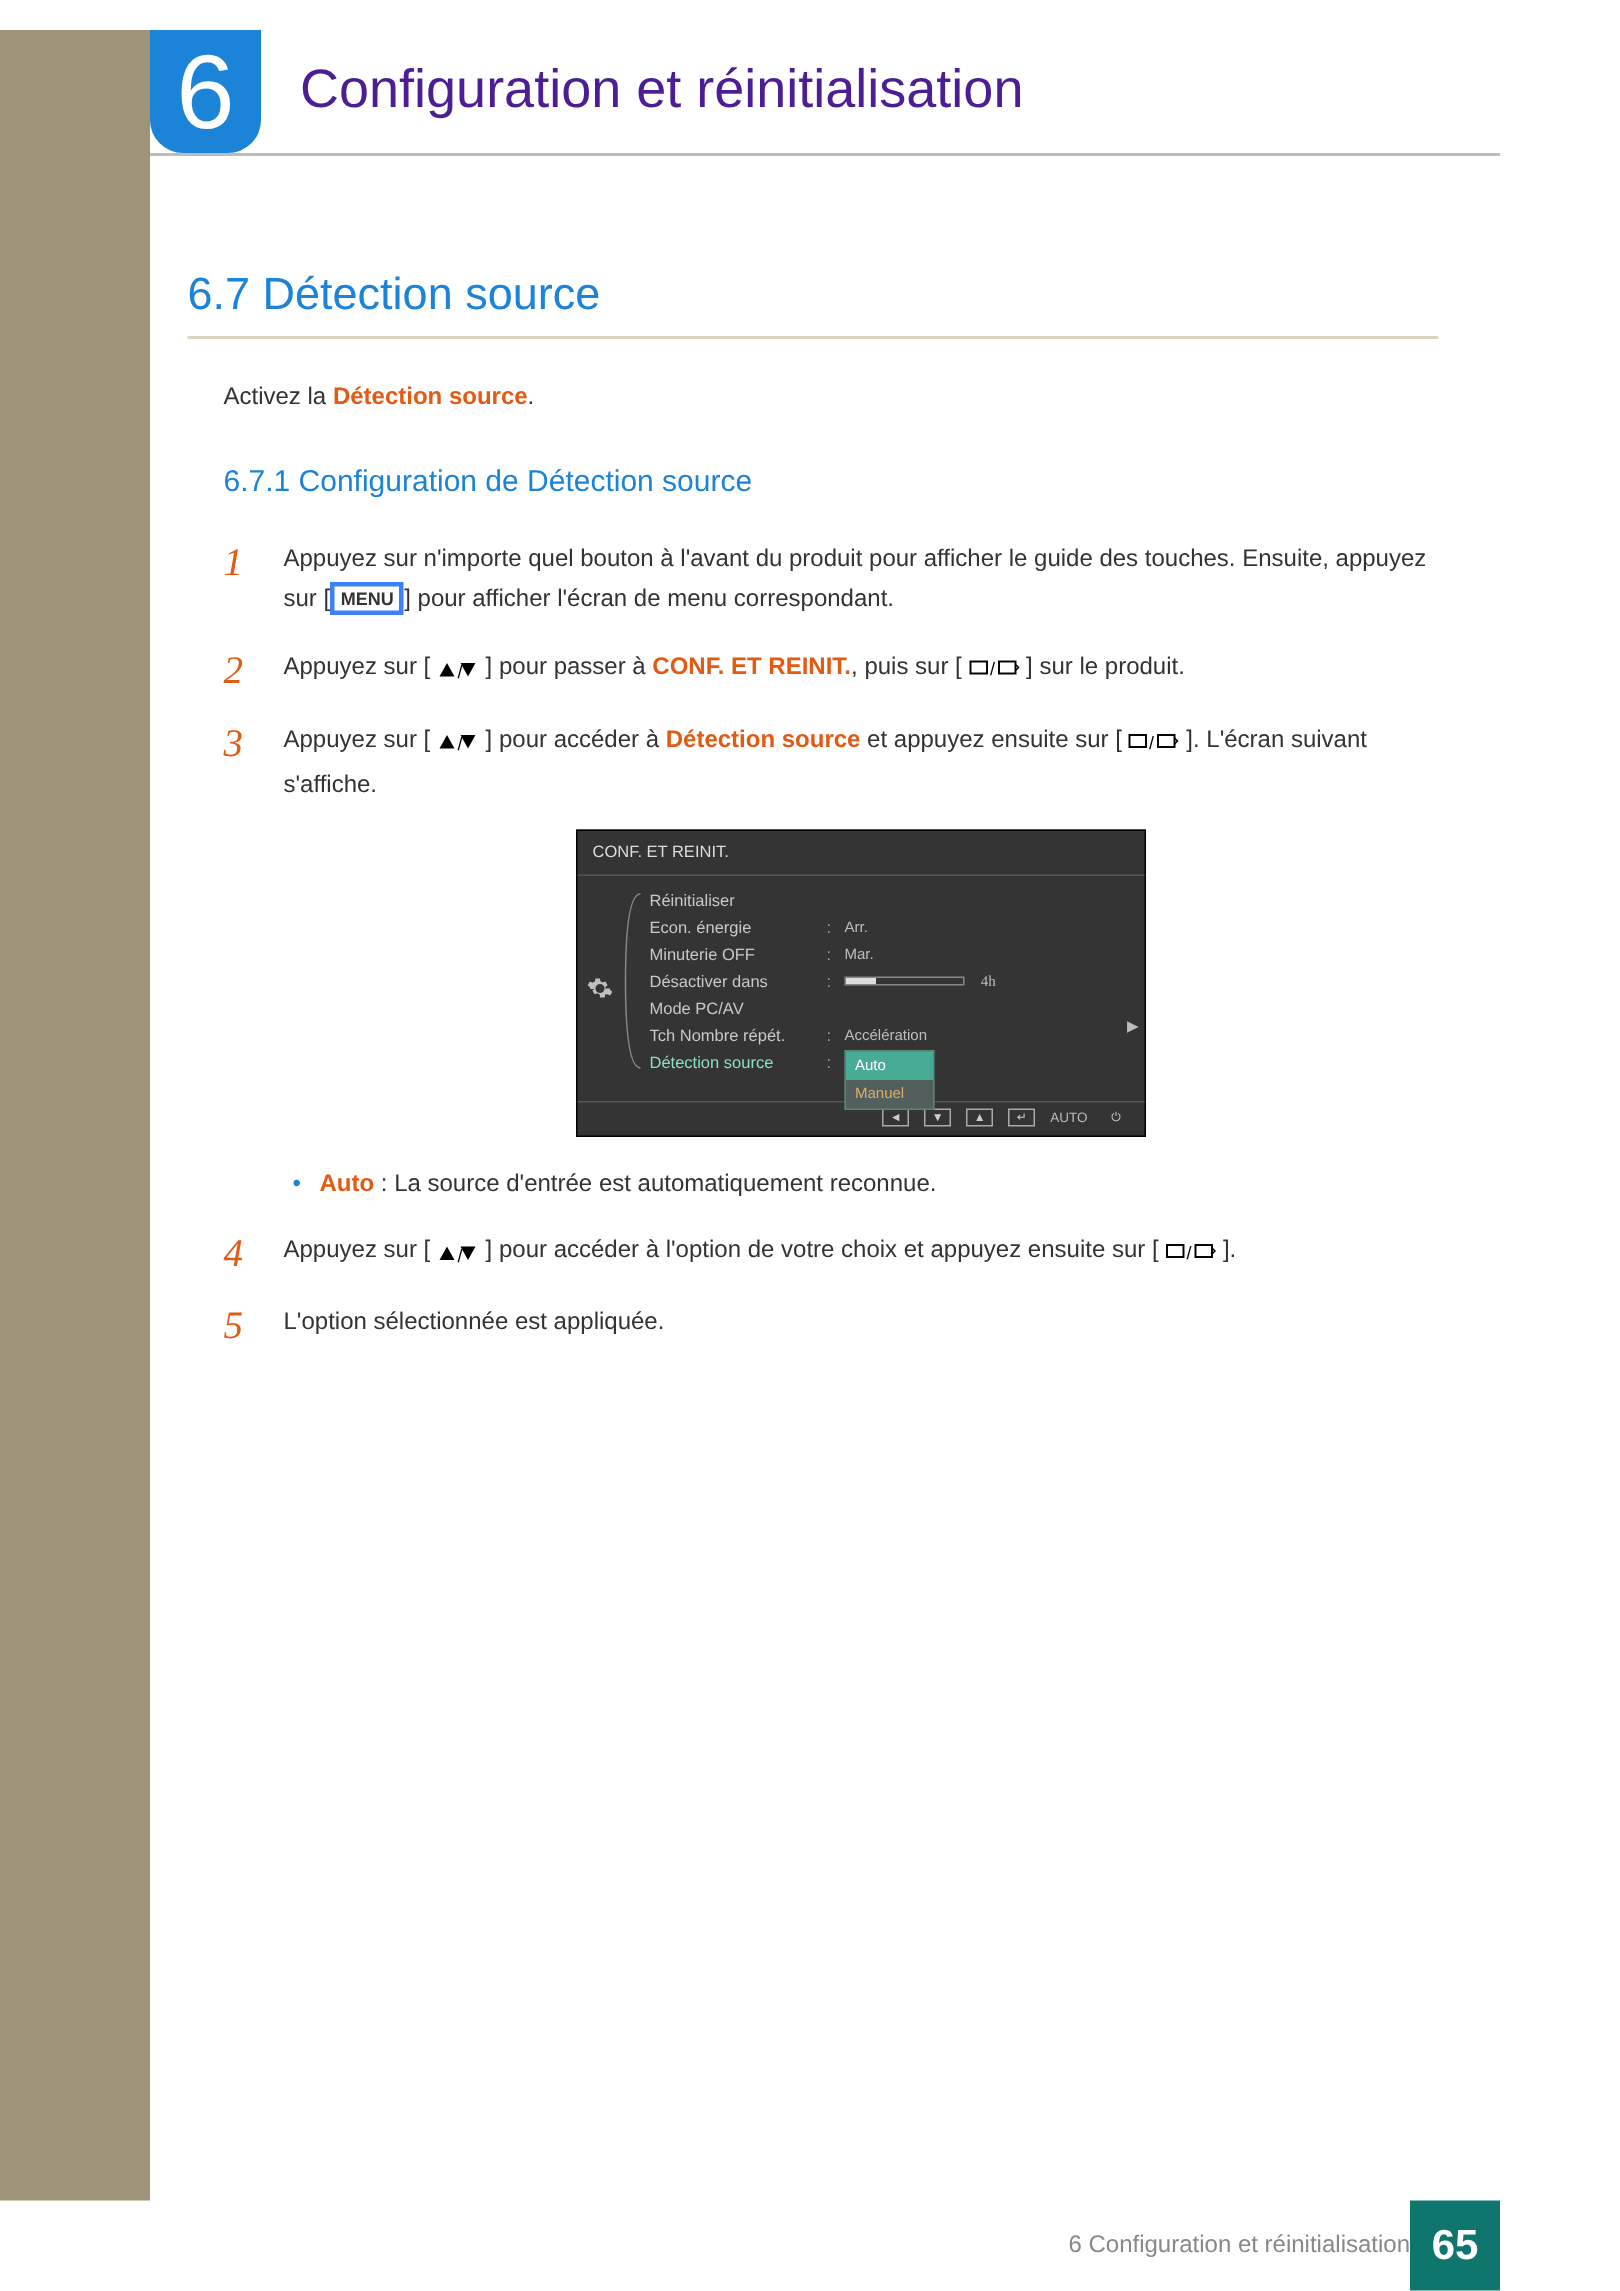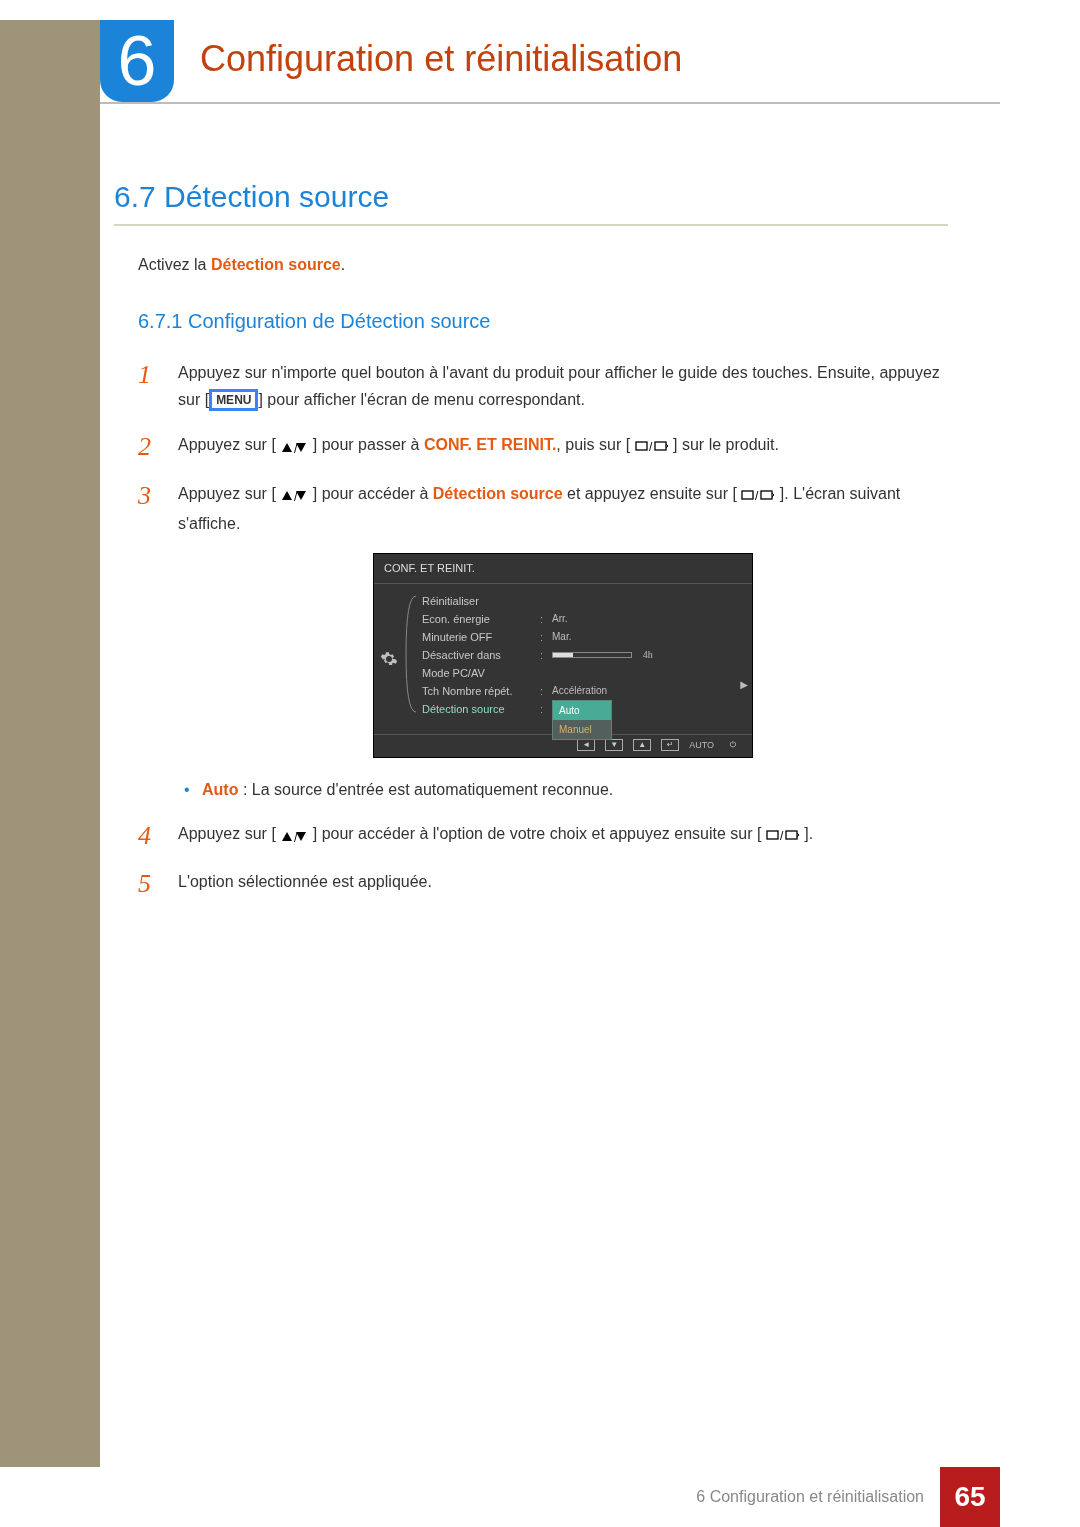--- a/index.html
+++ b/index.html
@@ -28,32 +28,32 @@
     font-size: 70px;
     font-weight: 500;
     text-align: center;
     line-height: 82px;
     z-index: 2;
   }
   .chapter-title {
     position: absolute;
     left: 200px; top: 38px;
     font-size: 36px;
-    color: #c2410c;
+    color: #4c1d95;
     font-weight: 400;
   }
   .title-rule {
     position: absolute;
     left: 100px; top: 102px;
     width: 900px; height: 2px;
     background: #bcbcbc;
   }
   .content {
     position: absolute;
-    left: 88px; top: 180px;
+    left: 99px; top: 180px;
     width: 900px;
     padding-left: 26px;
     padding-right: 40px;
   }
   .section-heading {
     color: #1b83d8;
     font-size: 30px;
     font-weight: 400;
     margin-bottom: 10px;
   }
@@ -248,25 +248,25 @@
     position: absolute;
     left: 100px; bottom: 0;
     width: 900px; height: 60px;
     display: flex;
     align-items: center;
     justify-content: flex-end;
   }
   .footer-text {
     color: #888;
     font-size: 16px;
-    margin-right: 16px;
+    margin-right: 0;
   }
   .footer-pagebox {
     width: 60px; height: 60px;
-    background: #b91c1c;
+    background: #0f766e;
     color: #fff;
     font-size: 28px;
     font-weight: bold;
     display: flex;
     align-items: center;
     justify-content: center;
   }
 </style>
 </head>
 <body>

